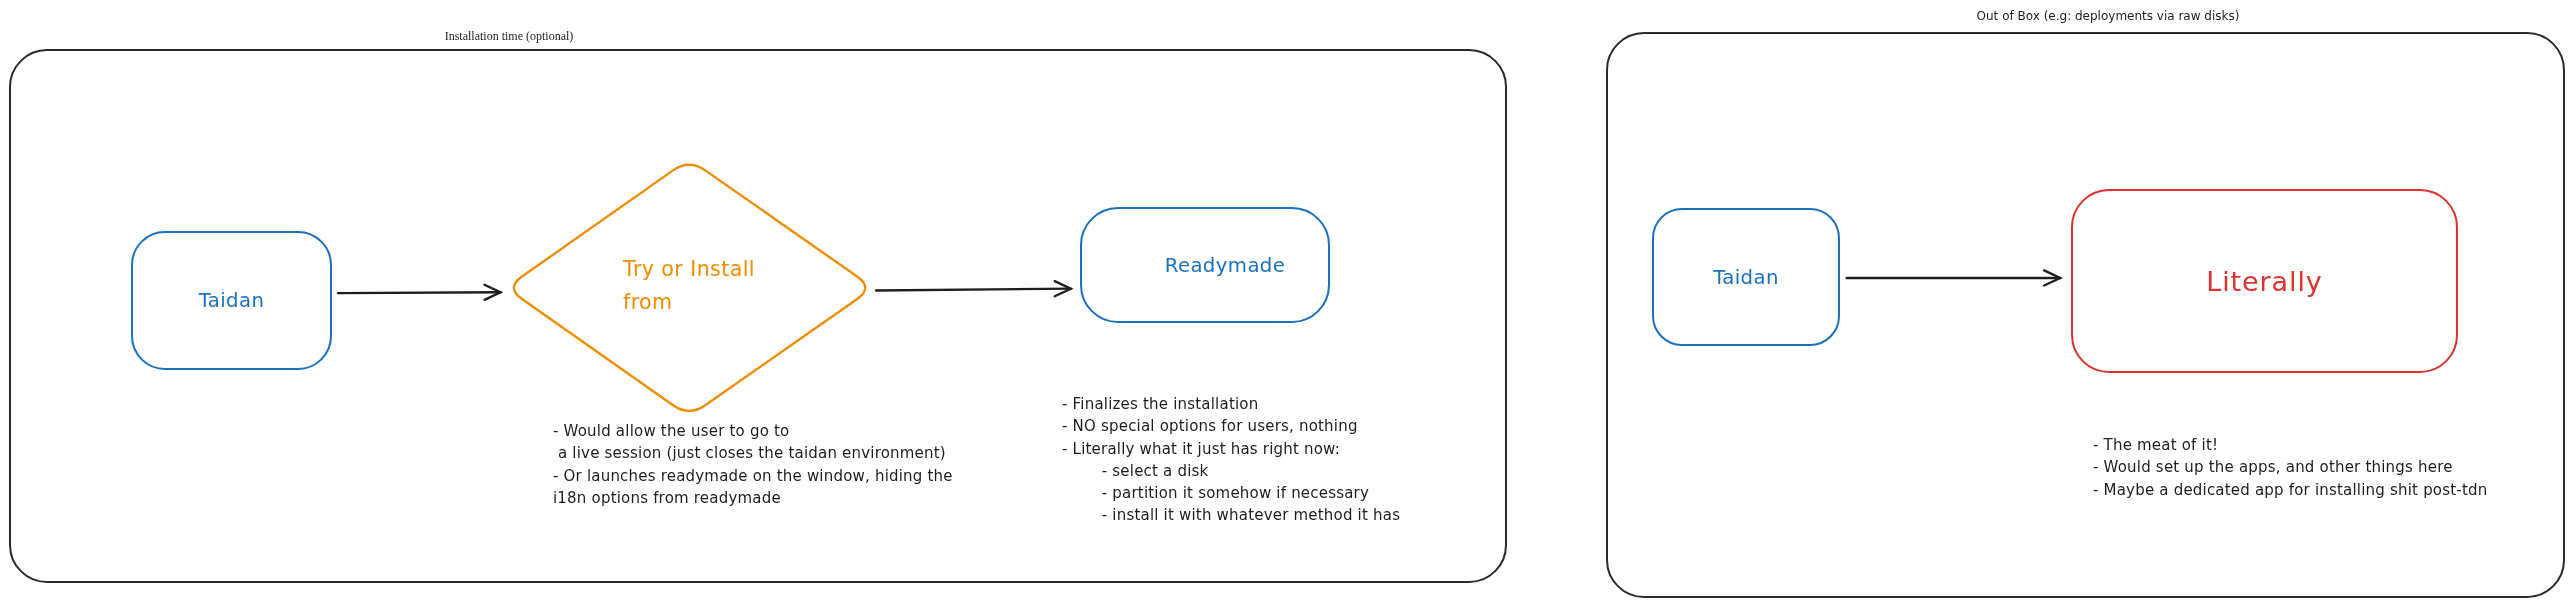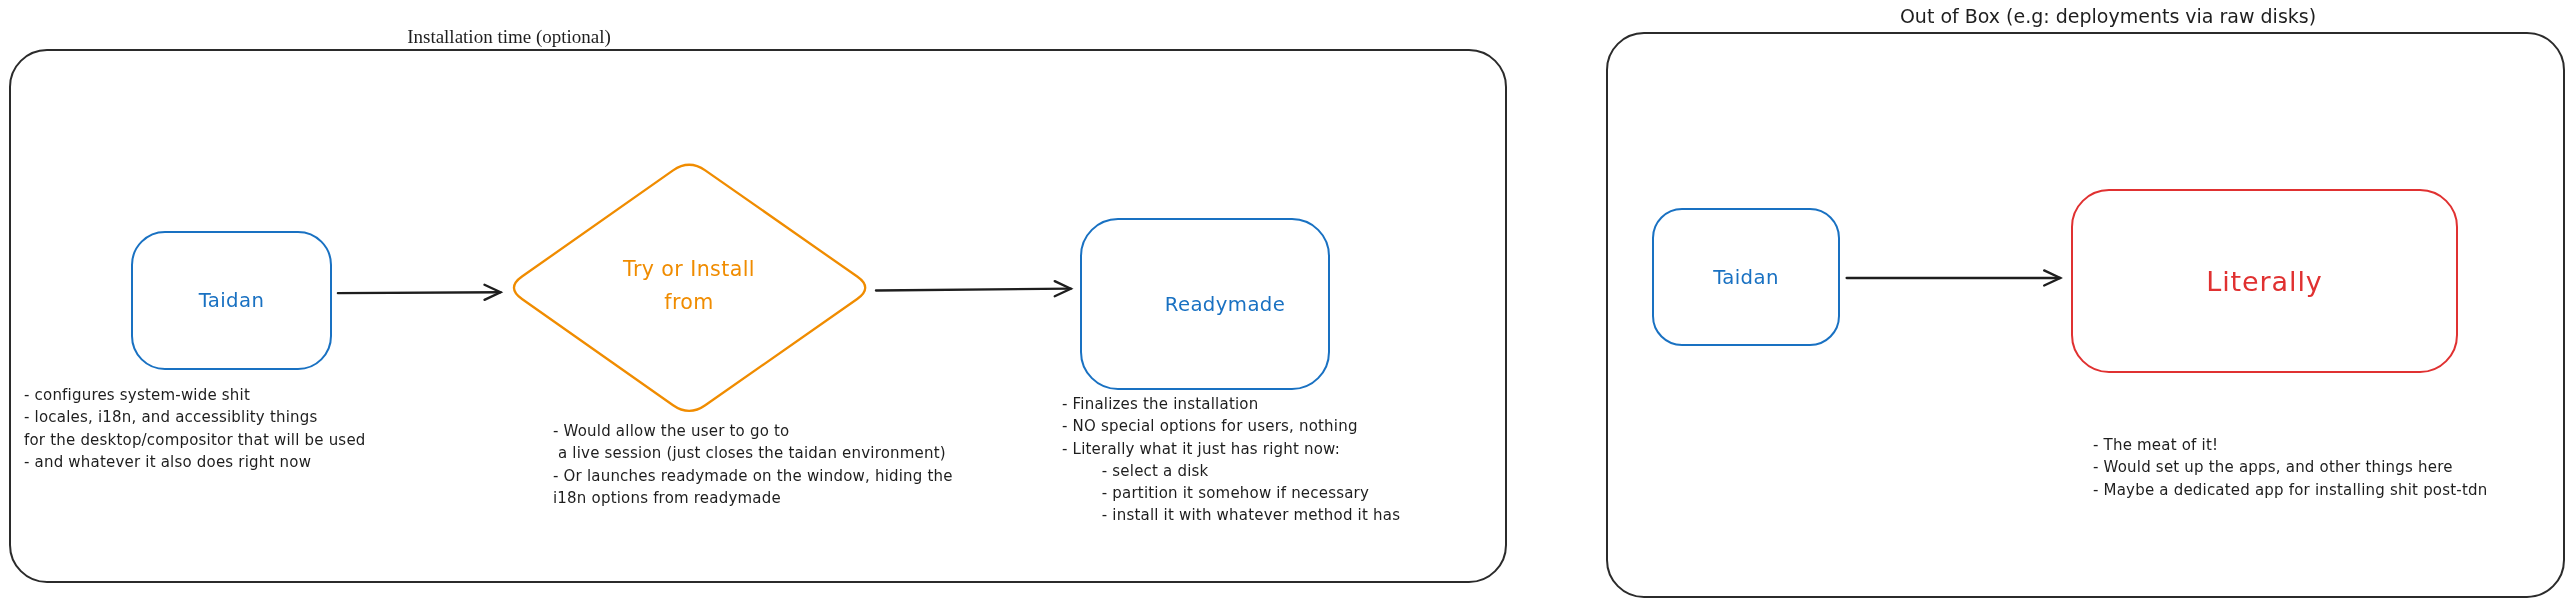--- a/index.html
+++ b/index.html
@@ -12,21 +12,21 @@
     overflow:hidden;
   }
   .panel{
     position:absolute;
     border:2.2px solid #2b2b2b;
     border-radius:38px;
     background:transparent;
   }
   .panel-title{
     position:absolute;
-    font-size:19px;
+    font-size:12px;
     line-height:23px;
     color:#1e1e1e;
     white-space:nowrap;
     transform:translateX(-50%);
   }
   .node{
     position:absolute;
     display:flex;
     align-items:center;
     justify-content:center;
@@ -38,21 +38,21 @@
     border:2.2px solid;
   }
   .node-label{
     font-size:19.7px;
     letter-spacing:0.4px;
     white-space:nowrap;
   }
   .node-label.big{font-size:27px;letter-spacing:0.9px;}
   .diamond-label{
     position:absolute;
-    text-align:center;
+    text-align:left;
     color:#f08c00;
     font-size:20.6px;
     line-height:33px;
     letter-spacing:0.4px;
     transform:translate(-50%,-50%);
     white-space:pre;
   }
   .note{
     position:absolute;
     font-size:15px;
@@ -93,28 +93,24 @@
       <path d="M 2287 302.5 L 2305 311 L 2287 319.5"></path>
     </g>
   </svg>
 
   <div class="node rect blue" style="left:131px;top:231px;width:201px;height:139px;">
     <span class="node-label blue">Taidan</span>
   </div>
 
   <div class="diamond-label" style="left:689px;top:286px;"><span>Try or Install</span><br><span>from</span></div>
 
-  <div class="node rect blue" style="left:1080px;top:218px;width:250px;height:172px;border-radius:38px;padding-left:40px;">
+  <div class="node rect blue" style="left:1080px;top:207px;width:250px;height:116px;border-radius:38px;padding-left:40px;">
     <span class="node-label blue">Readymade</span>
   </div>
 
-  <div class="note" style="left:24px;top:384px;">- configures system-wide shit
-- locales, i18n, and accessiblity things
-for the desktop/compositor that will be used
-- and whatever it also does right now</div>
 
   <div class="note" style="left:511px;top:420px;margin-left:42px;">- Would allow the user to go to
  a live session (just closes the taidan environment)
 - Or launches readymade on the window, hiding the
 i18n options from readymade</div>
 
   <div class="note" style="left:1062px;top:393px;">- Finalizes the installation
 - NO special options for users, nothing
 - Literally what it just has right now:
         - select a disk

